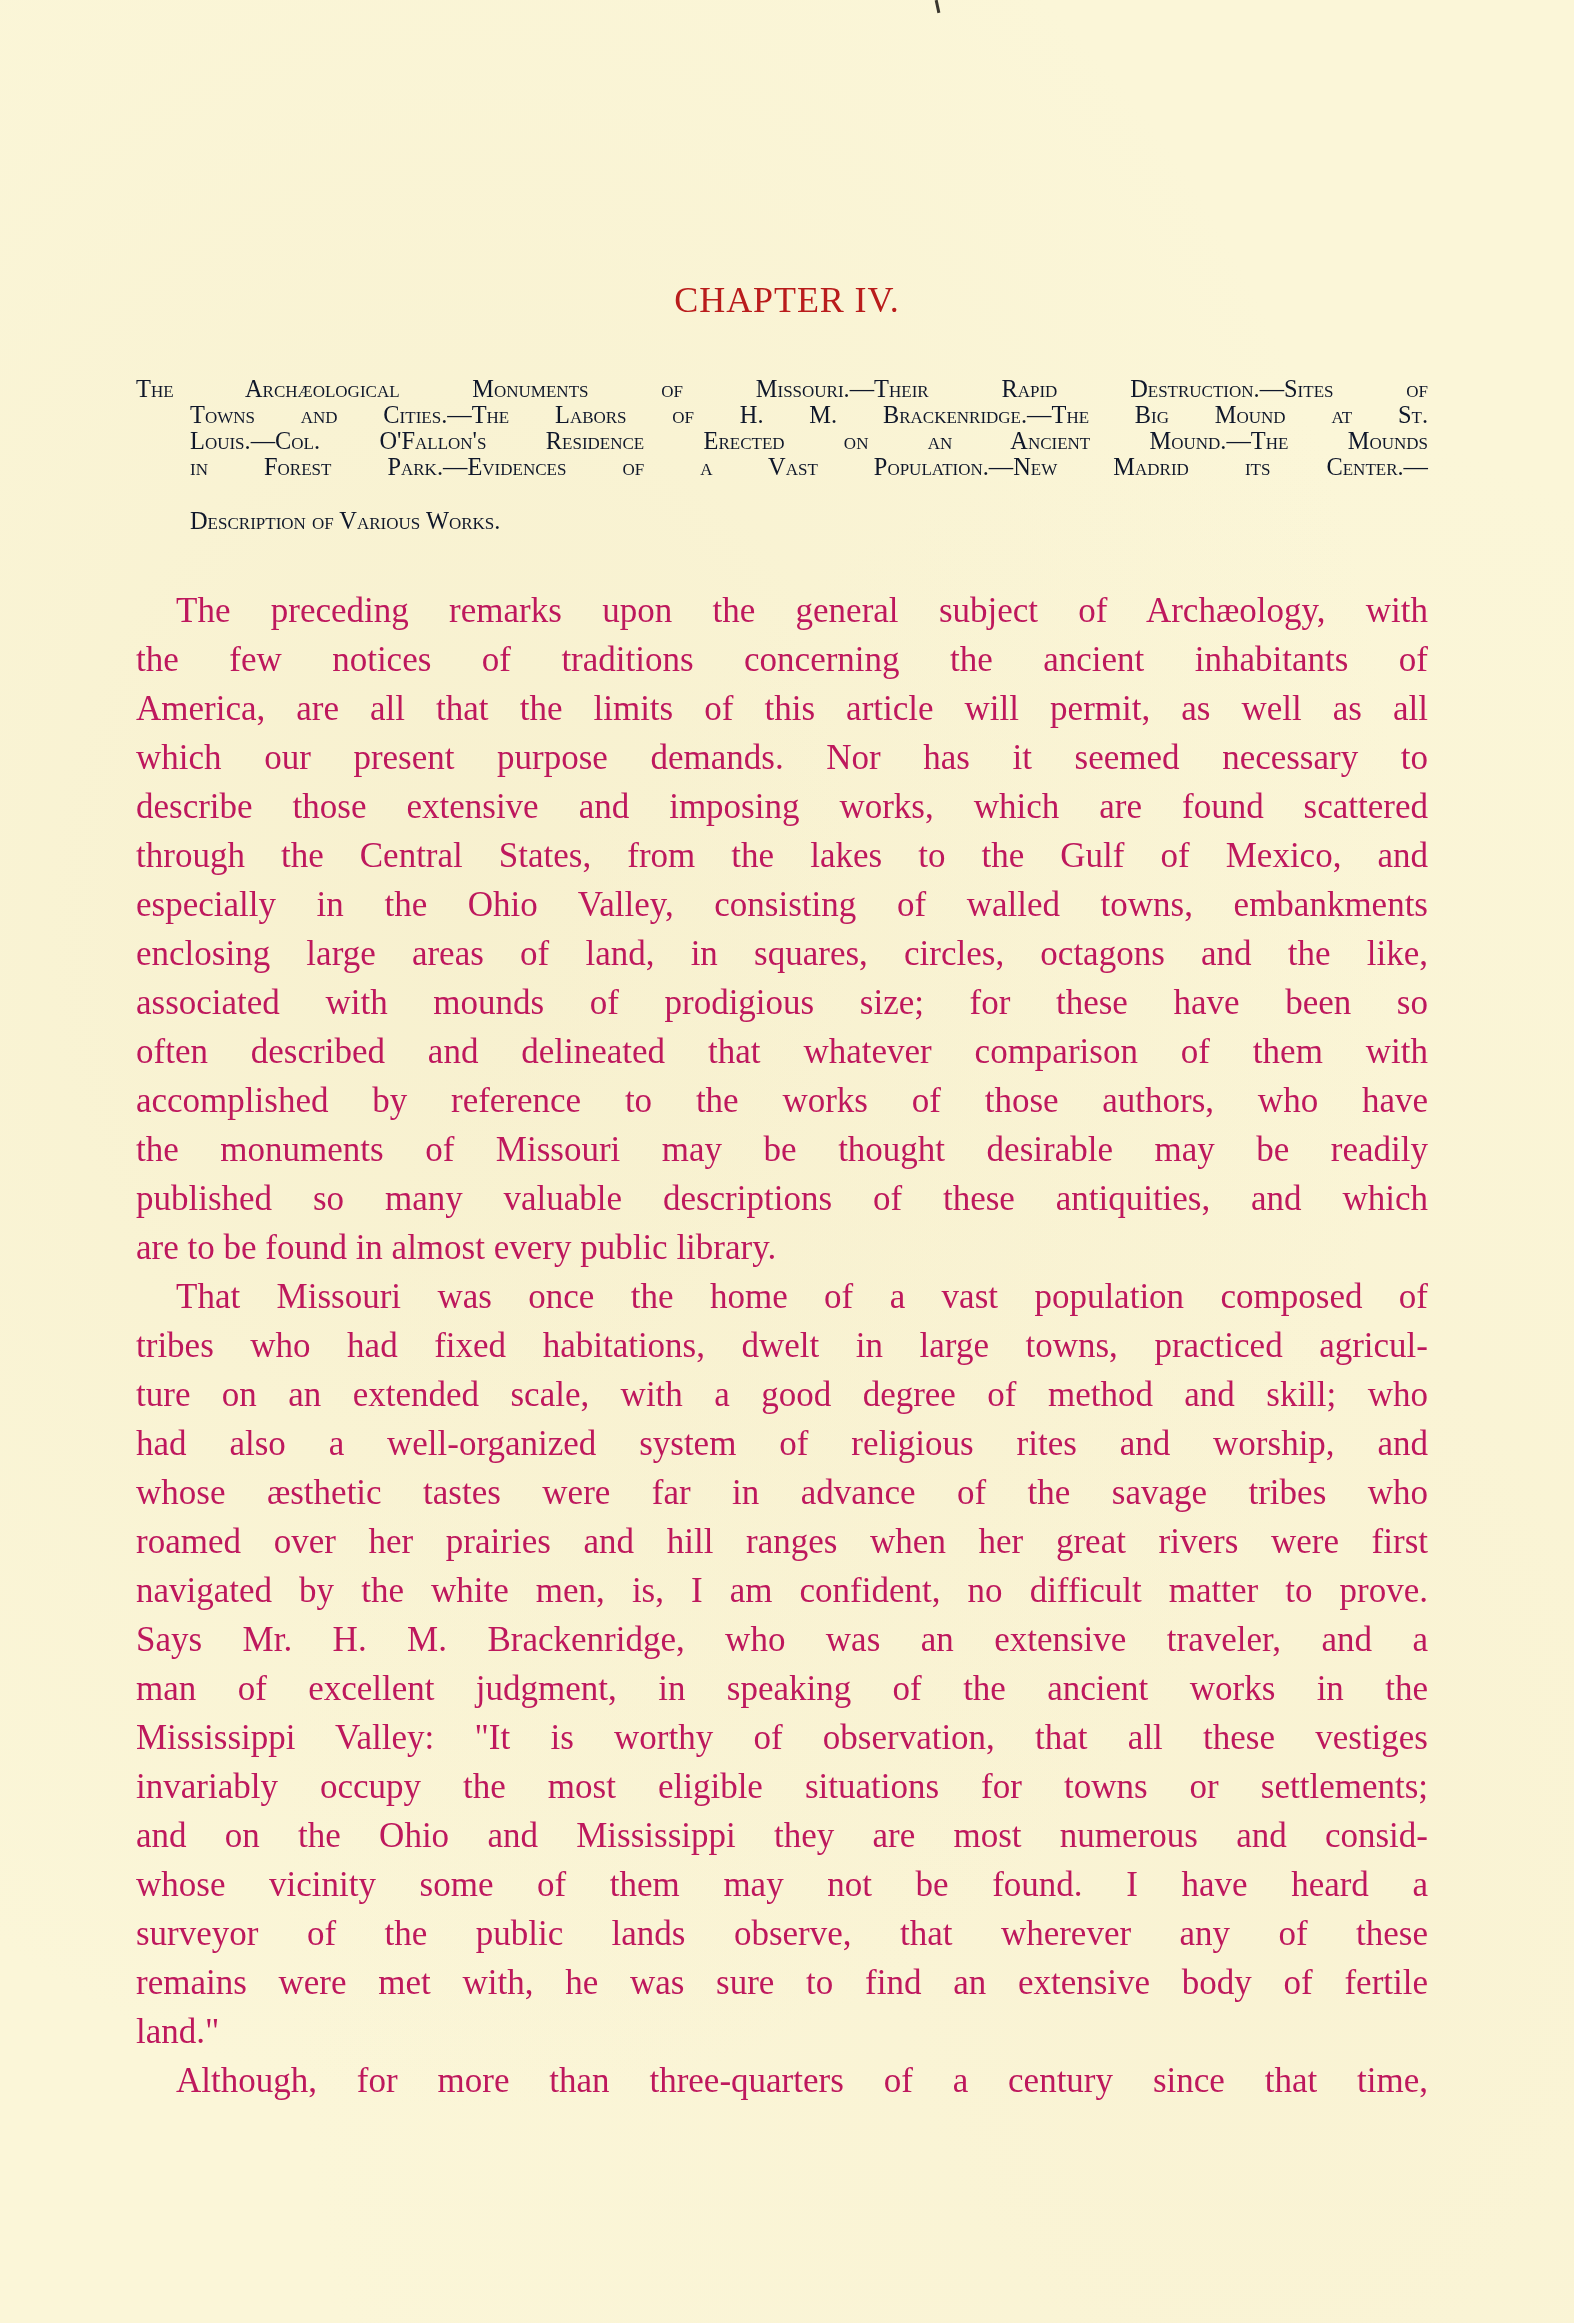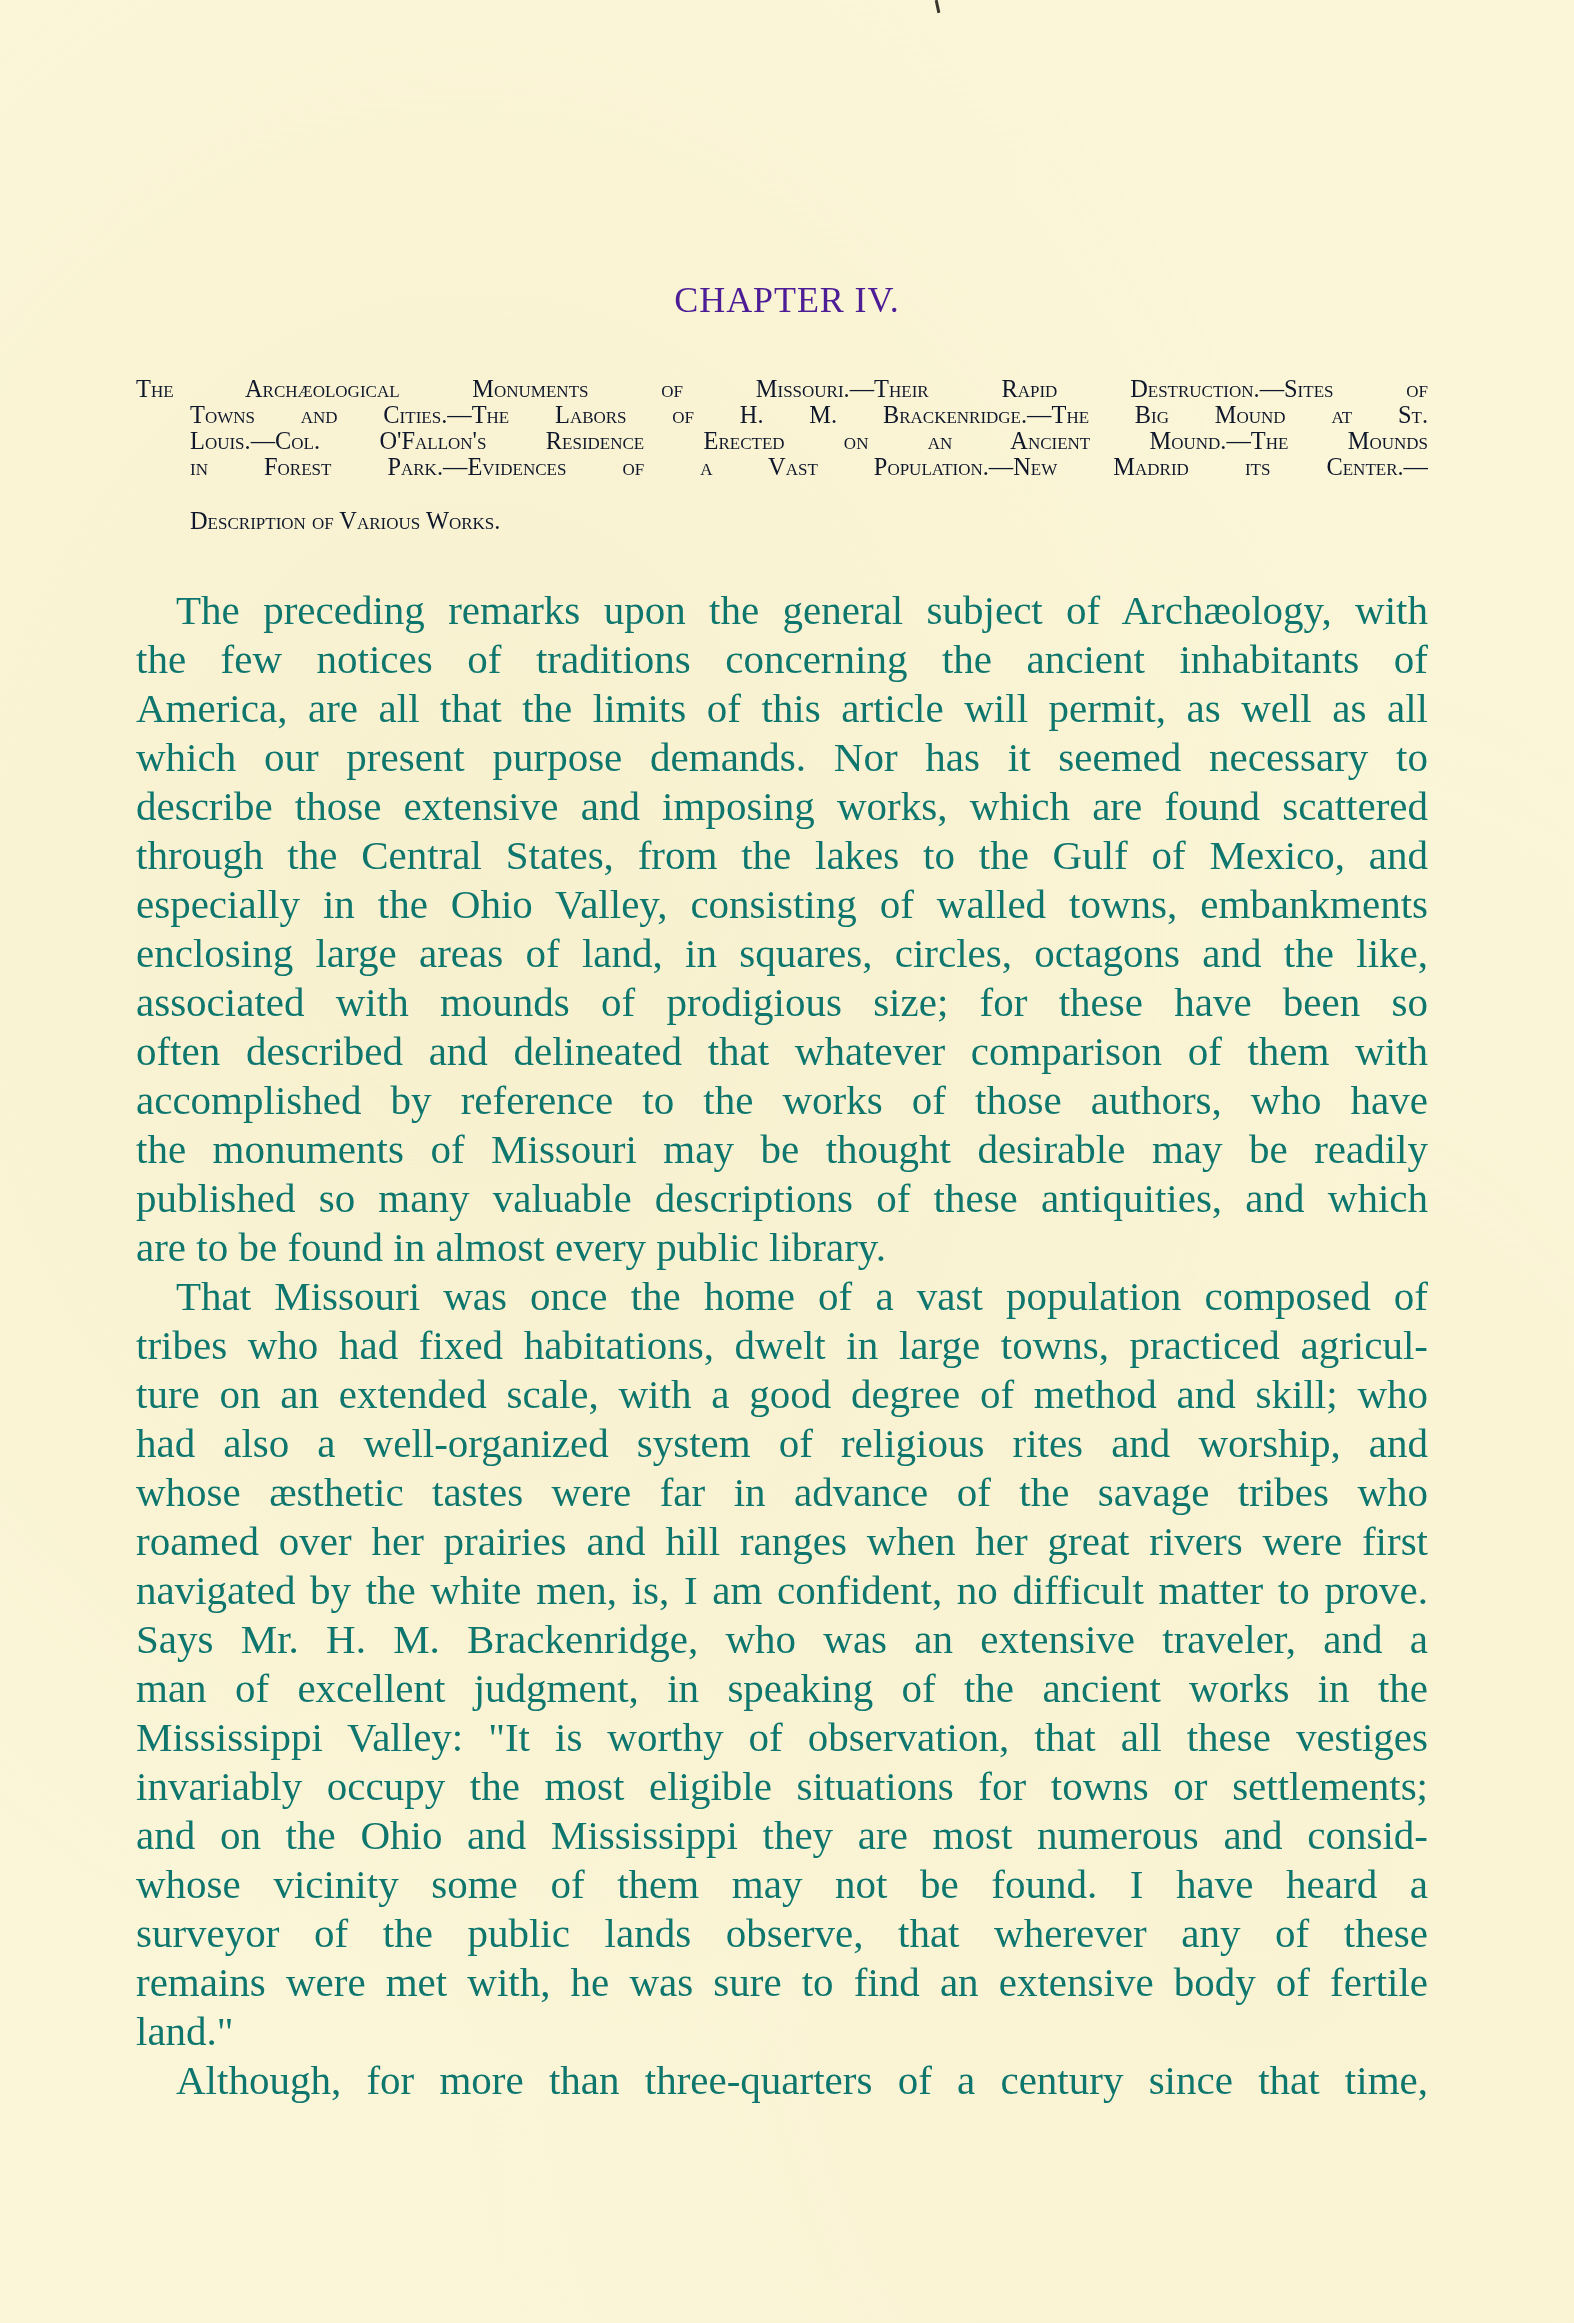--- a/index.html
+++ b/index.html
@@ -15,39 +15,39 @@
   }
   .page { position: absolute; left: 0; top: 0; width: 1574px; height: 2323px; }
   .top-mark {
     position: absolute; left: 936px; top: 0; width: 2.7px; height: 12.7px;
     background: #3a362e; transform: rotate(-12deg);
   }
   .chapter-title {
     position: absolute; left: 0; width: 1574px; top: 279px;
     text-align: center;
     font-family: "Liberation Serif", serif;
-    font-size: 36px; letter-spacing: 0.9px; color: #4c1d95;
+    font-size: 36px; letter-spacing: 0.9px; color: #b91c1c;
   }
   .summary {
     position: absolute; left: 136px; top: 376px; width: 1292px;
     font-family: "Liberation Serif", serif;
     font-variant: small-caps;
     font-size: 24.4px; line-height: 26px;
     color: #0f172a;
     text-align: justify;
     text-align-last: left;
   }
   .summary .line { display: block; white-space: nowrap; text-align: justify; text-align-last: justify; }
   .summary .line.cont { padding-left: 54px; }
   .summary .line.last { text-align-last: left; margin-top: 28px; }
   .body-text {
     position: absolute; left: 136px; top: 586px; width: 1292px;
     font-family: "Liberation Serif", serif;
-    font-size: 41px; line-height: 49px;
-    color: #0f766e;
+    font-size: 35px; line-height: 49px;
+    color: #be185d;
   }
   .body-text .line { display: block; white-space: nowrap; text-align: justify; text-align-last: justify; height: 49px; }
   .body-text .line.indent { padding-left: 40px; }
   .body-text .line.short { text-align-last: left; }
 </style>
 </head>
 <body>
 
 <div class="page">
   <div class="top-mark"></div>

